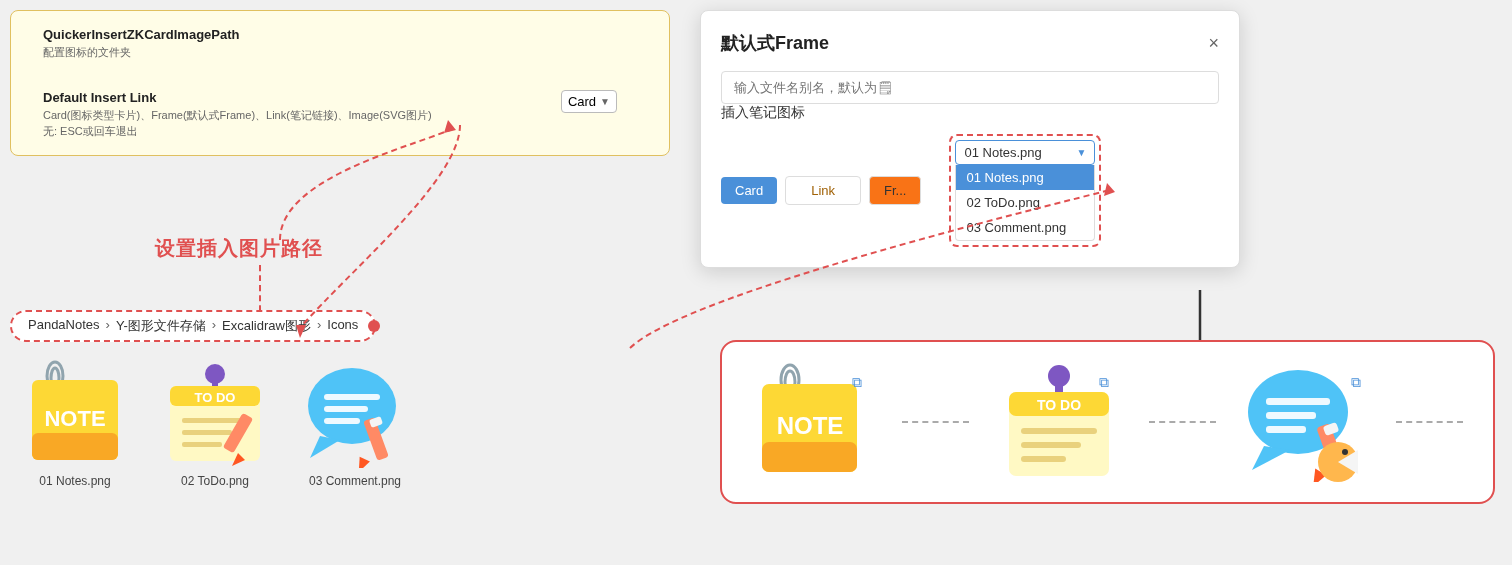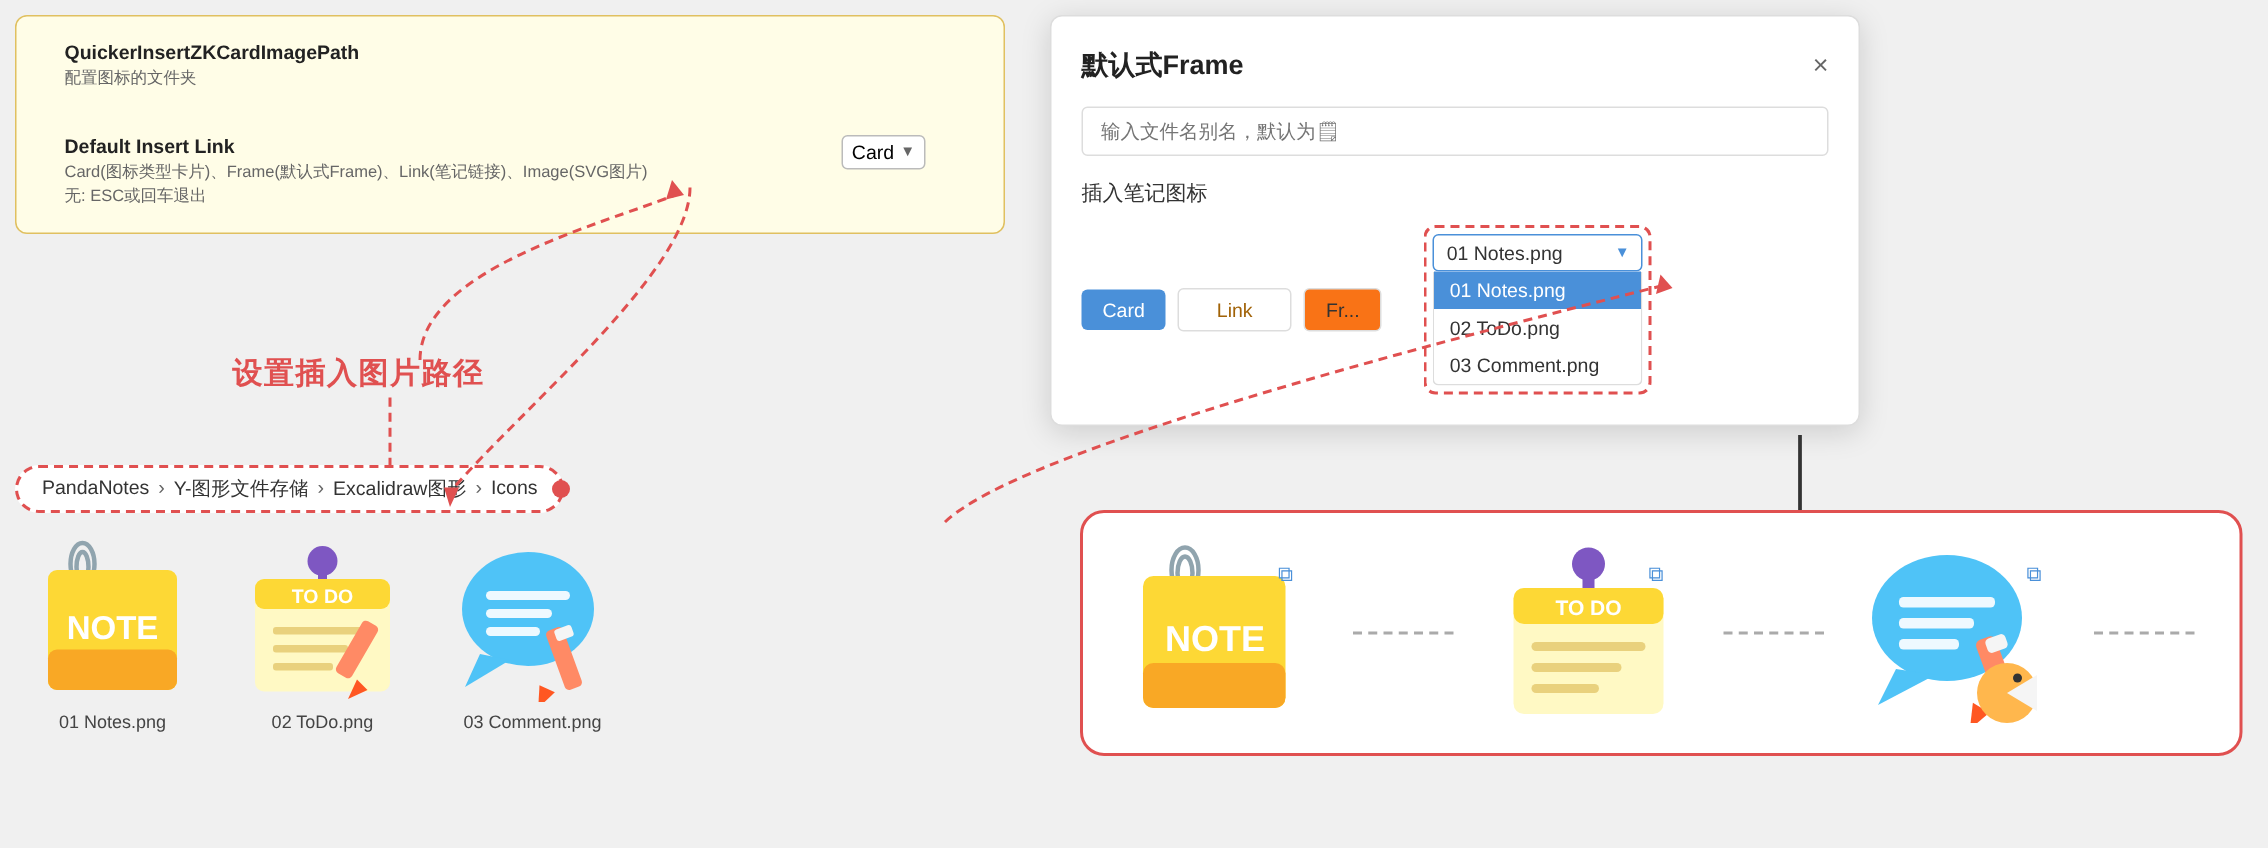--- a/index.html
+++ b/index.html
@@ -177,21 +177,21 @@
       border: none;
     }
 
     .dialog-input {
       width: 100%;
       border: 1px solid #ddd;
       border-radius: 4px;
       padding: 8px 12px;
       font-size: 13px;
       color: #999;
-      margin-bottom: 16px;
+      margin-bottom: 0;
     }
 
     .dialog-label {
       font-size: 14px;
       color: #333;
       margin-bottom: 12px;
       display: block;
     }
 
     .dialog-controls {

